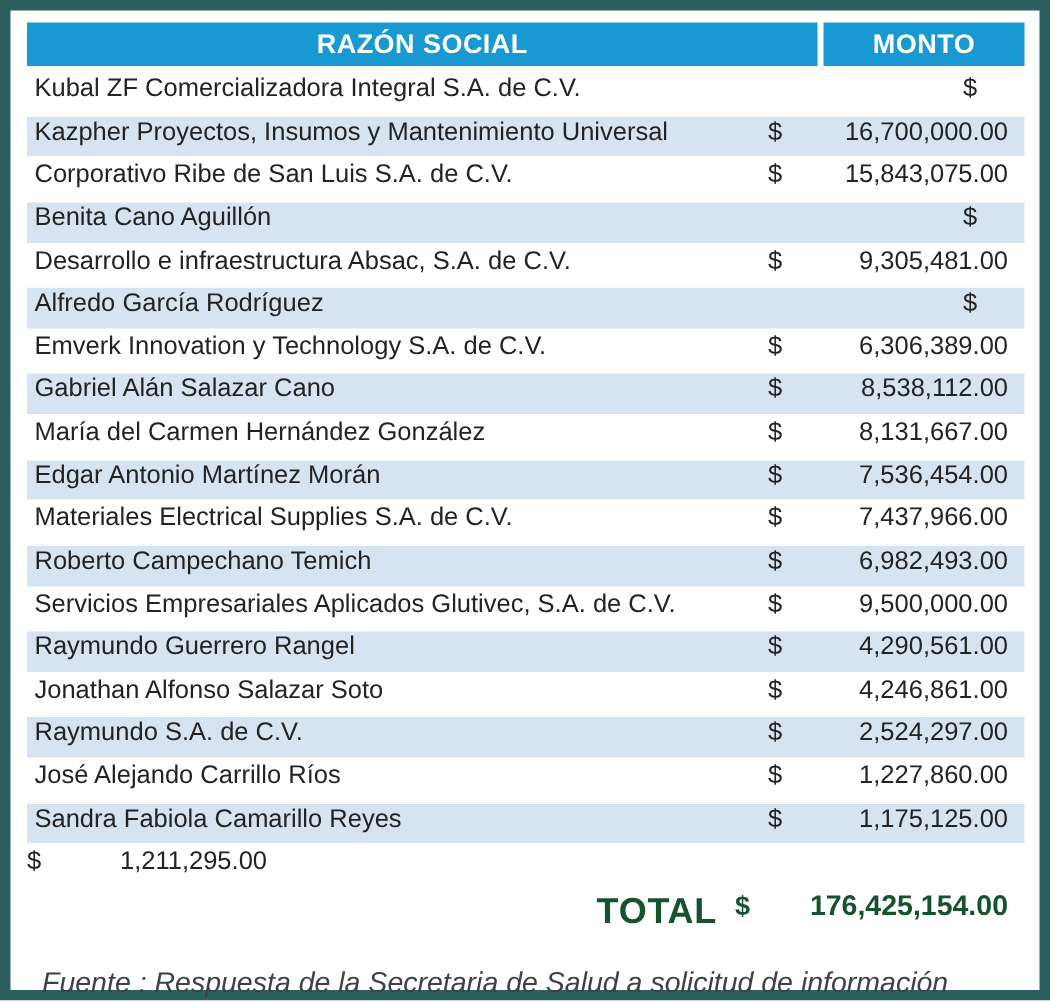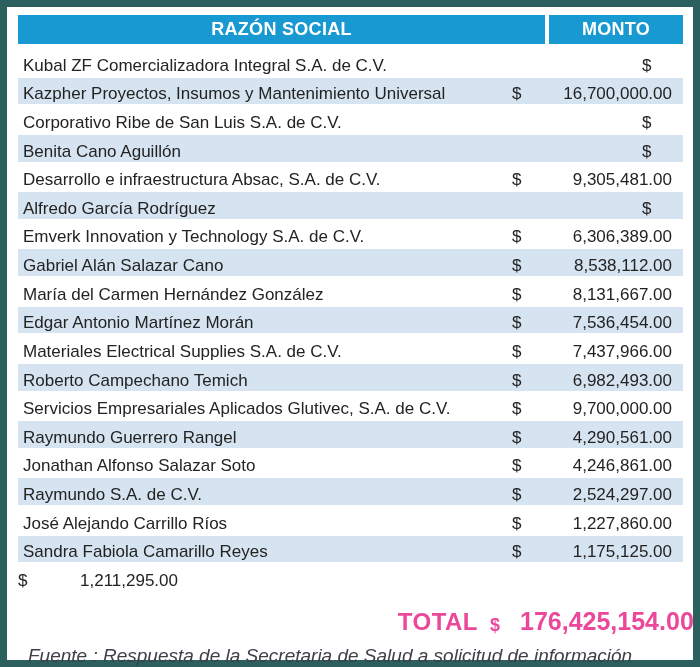--- a/index.html
+++ b/index.html
@@ -21,36 +21,36 @@
   .thead{display:flex;gap:4px;height:29px;margin-bottom:4px;}
   .hcell{
     background:var(--header-bg);
     color:#fff;font-weight:bold;font-size:18px;letter-spacing:.3px;
     display:flex;align-items:center;justify-content:center;
   }
   .hcell.razon{flex:1;}
   .hcell.monto{width:134px;}
   .tbody{height:544px;display:flex;flex-direction:column;}
   .row{
-    flex:1;display:flex;align-items:flex-end;
+    flex:1;display:flex;align-items:flex-start;
     padding-right:11px;
     border-top:1.5px solid #fff;border-bottom:1.5px solid #fff;
     color:var(--text);font-size:17px;
   }
   .row.alt{background:var(--row-alt-bg);}
   .col-name{flex:1;padding-left:5px;white-space:nowrap;overflow:hidden;}
   .col-cur{width:30px;}
   .col-amt{width:130px;text-align:right;font-variant-numeric:tabular-nums;}
   .total-row{
-    display:flex;align-items:flex-end;height:42px;margin-top:2px;
-    padding-right:11px;color:#ec4899;
+    display:flex;align-items:flex-start;height:42px;margin-top:2px;
+    padding-right:11px;color:#14532d;
   }
   .total-label{flex:1;text-align:right;padding-right:12px;font-size:24px;font-weight:bold;letter-spacing:.5px;}
   .total-cur{width:30px;font-size:18px;font-weight:bold;}
-  .total-amt{width:152px;text-align:right;font-size:25px;font-weight:bold;}
+  .total-amt{width:152px;text-align:right;font-size:19px;font-weight:bold;}
   .source-note{
     margin-top:9px;padding-left:10px;
     font-style:italic;font-size:19px;color:var(--footer-text);
   }
 </style>
 </head>
 <body>
 
 <div class="frame">
 
@@ -65,20 +65,21 @@
       <span class="col-cur">$</span>
     </div>
       <div class="row alt">
       <span class="col-name">Kazpher Proyectos, Insumos y Mantenimiento Universal</span>
       <span class="col-cur">$</span>
       <span class="col-amt">16,700,000.00</span>
     </div>
       <div class="row">
       <span class="col-name">Corporativo Ribe de San Luis S.A. de C.V.</span>
       <span class="col-cur">$</span>
+      <span class="col-amt">15,843,075.00</span>
     </div>
       <div class="row alt">
       <span class="col-name">Benita Cano Aguillón</span>
       <span class="col-cur">$</span>
     </div>
       <div class="row">
       <span class="col-name">Desarrollo e infraestructura Absac, S.A. de C.V.</span>
       <span class="col-cur">$</span>
       <span class="col-amt">9,305,481.00</span>
     </div>
@@ -112,21 +113,21 @@
       <span class="col-amt">7,437,966.00</span>
     </div>
       <div class="row alt">
       <span class="col-name">Roberto Campechano Temich</span>
       <span class="col-cur">$</span>
       <span class="col-amt">6,982,493.00</span>
     </div>
       <div class="row">
       <span class="col-name">Servicios Empresariales Aplicados Glutivec, S.A. de C.V.</span>
       <span class="col-cur">$</span>
-      <span class="col-amt">9,700,000.00</span>
+      <span class="col-amt">9,500,000.00</span>
     </div>
       <div class="row alt">
       <span class="col-name">Raymundo Guerrero Rangel</span>
       <span class="col-cur">$</span>
       <span class="col-amt">4,290,561.00</span>
     </div>
       <div class="row">
       <span class="col-name">Jonathan Alfonso Salazar Soto</span>
       <span class="col-cur">$</span>
       <span class="col-amt">4,246,861.00</span>

